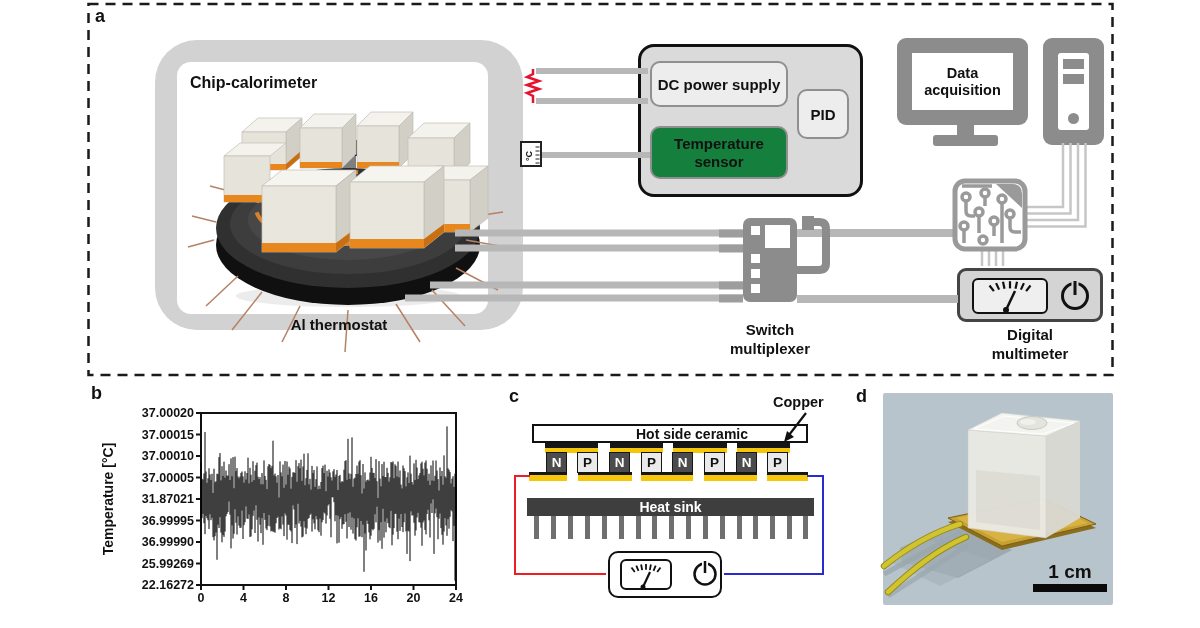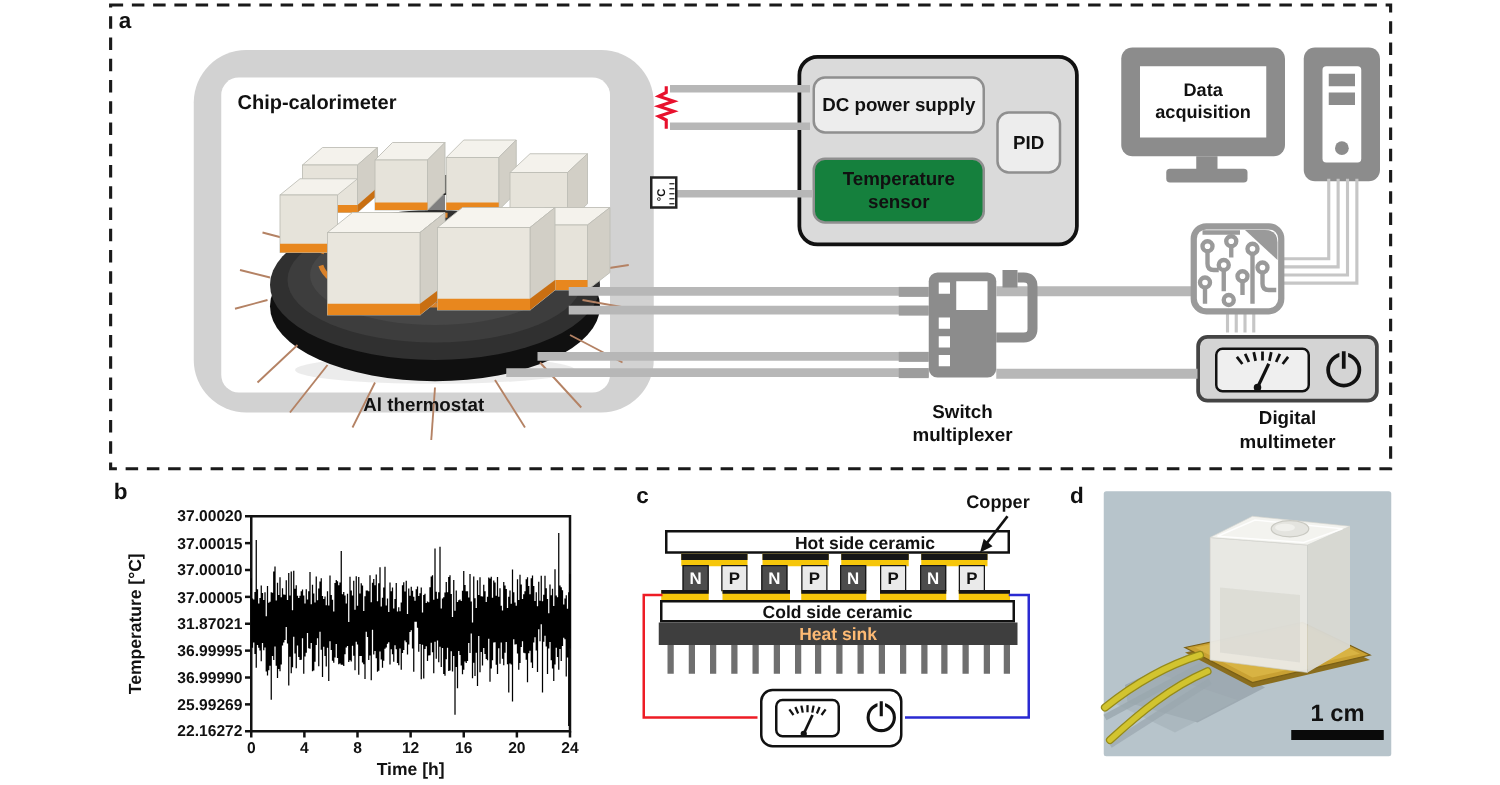--- a/index.html
+++ b/index.html
@@ -91,25 +91,22 @@
   <div class="abs z1 box cfx t" style="left:767px;top:452px;width:21px;height:21px;background:#eaeaea;border:1.5px solid #161616;font-size:13.5px;">
       <span>P</span>
     </div>
 
   <div class="abs z1 box" style="left:529px;top:472px;width:38px;height:9px;background:#f6c60a;border-top:3px solid #161616;"></div>
   <div class="abs z1 box" style="left:578px;top:472px;width:54px;height:9px;background:#f6c60a;border-top:3px solid #161616;"></div>
   <div class="abs z1 box" style="left:641px;top:472px;width:52px;height:9px;background:#f6c60a;border-top:3px solid #161616;"></div>
   <div class="abs z1 box" style="left:704px;top:472px;width:53px;height:9px;background:#f6c60a;border-top:3px solid #161616;"></div>
   <div class="abs z1 box" style="left:767px;top:472px;width:41px;height:9px;background:#f6c60a;border-top:3px solid #161616;"></div>
 
-  <div class="abs z1 box cfx t" style="left:528px;top:480px;width:284px;height:18px;background:#fff;border:2px solid #111;font-size:14px;">
-    <span>Cold side ceramic</span>
-  </div>
   <div class="abs z1 box cfx t" style="left:527px;top:498px;width:287px;height:18px;background:#3e3e3e;color:#fff;font-size:14px;">
-    <span style="color:#fdba74;">Heat sink</span>
+    <span style="color:#ffffff;">Heat sink</span>
   </div>
 
   <div class="abs z1 box" style="left:608px;top:551px;width:114px;height:47px;background:#fff;border:2.5px solid #111;border-radius:10px;"></div>
   <div class="abs z1 box" style="left:620px;top:559px;width:52px;height:31px;background:#fff;border:2.5px solid #111;border-radius:6px;"></div>
 
   <svg id="gfx" width="1200" height="628" viewBox="0 0 1200 628" xmlns="http://www.w3.org/2000/svg">
 
     <rect x="88.5" y="4" width="1024" height="371" fill="none" stroke="#1a1a1a" stroke-width="2.5" stroke-dasharray="10 7"></rect>
 
     <g>
@@ -382,23 +379,20 @@
   </div>
   <div class="abs z3 t pre cfx" style="left:695px;top:292px;width:150px;font-size:15px;line-height:1.25;margin-top:29px;">
     <span class="pre">Switch
 multiplexer</span>
   </div>
   <div class="abs z3 t pre cfx" style="left:950px;top:326px;width:160px;font-size:15px;line-height:1.25;">
     <span class="pre">Digital
 multimeter</span>
   </div>
 
-  <div class="abs z3 t cfx" style="left:201px;top:607px;width:255px;font-size:14px;">
-    <span>Time [h]</span>
-  </div>
   <div class="abs z3 t cfx" style="left:100px;top:585px;width:172px;font-size:14px;transform:rotate(-90deg);transform-origin:0 0;">
     <span>Temperature [°C]</span>
   </div>
   <div id="tick-labels">
       <div class="tick" style="left: 128px; top: 406px; width: 66px; text-align: right;">37.00020</div>
       <div class="tick" style="left: 128px; top: 427.5px; width: 66px; text-align: right;">37.00015</div>
       <div class="tick" style="left: 128px; top: 449px; width: 66px; text-align: right;">37.00010</div>
       <div class="tick" style="left: 128px; top: 470.5px; width: 66px; text-align: right;">37.00005</div>
       <div class="tick" style="left: 128px; top: 492px; width: 66px; text-align: right;">31.87021</div>
       <div class="tick" style="left: 128px; top: 513.5px; width: 66px; text-align: right;">36.99995</div>

